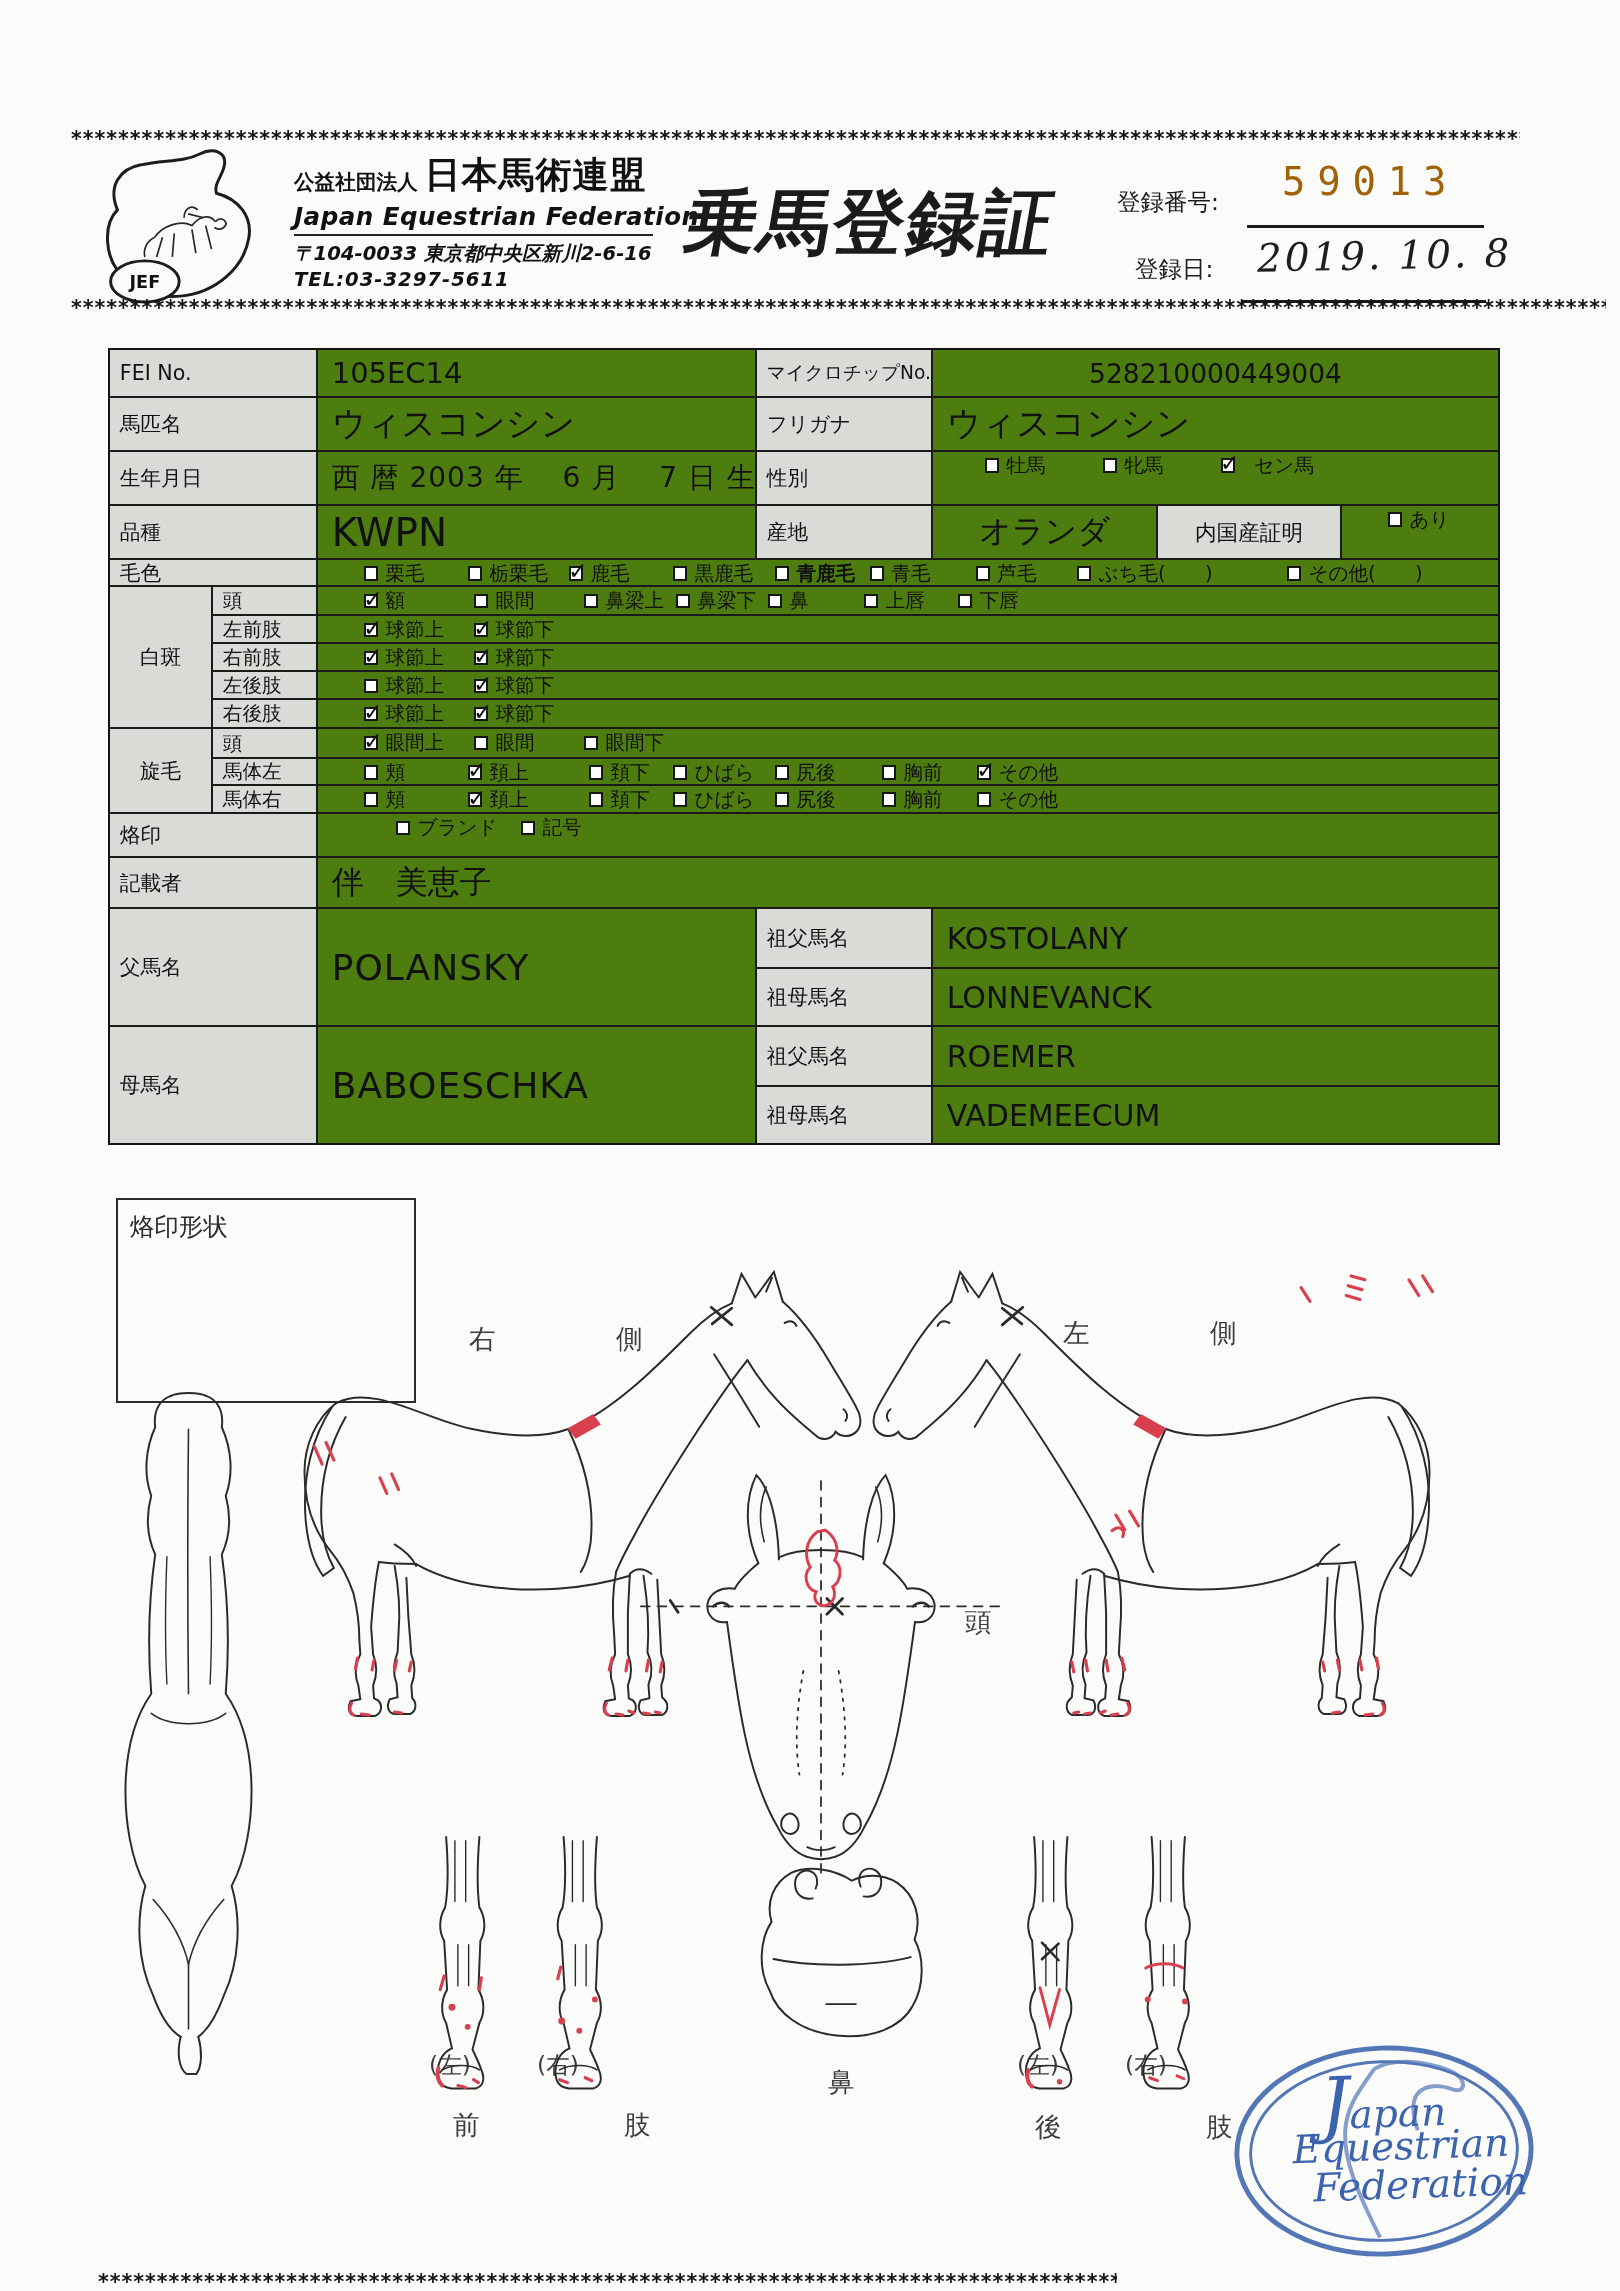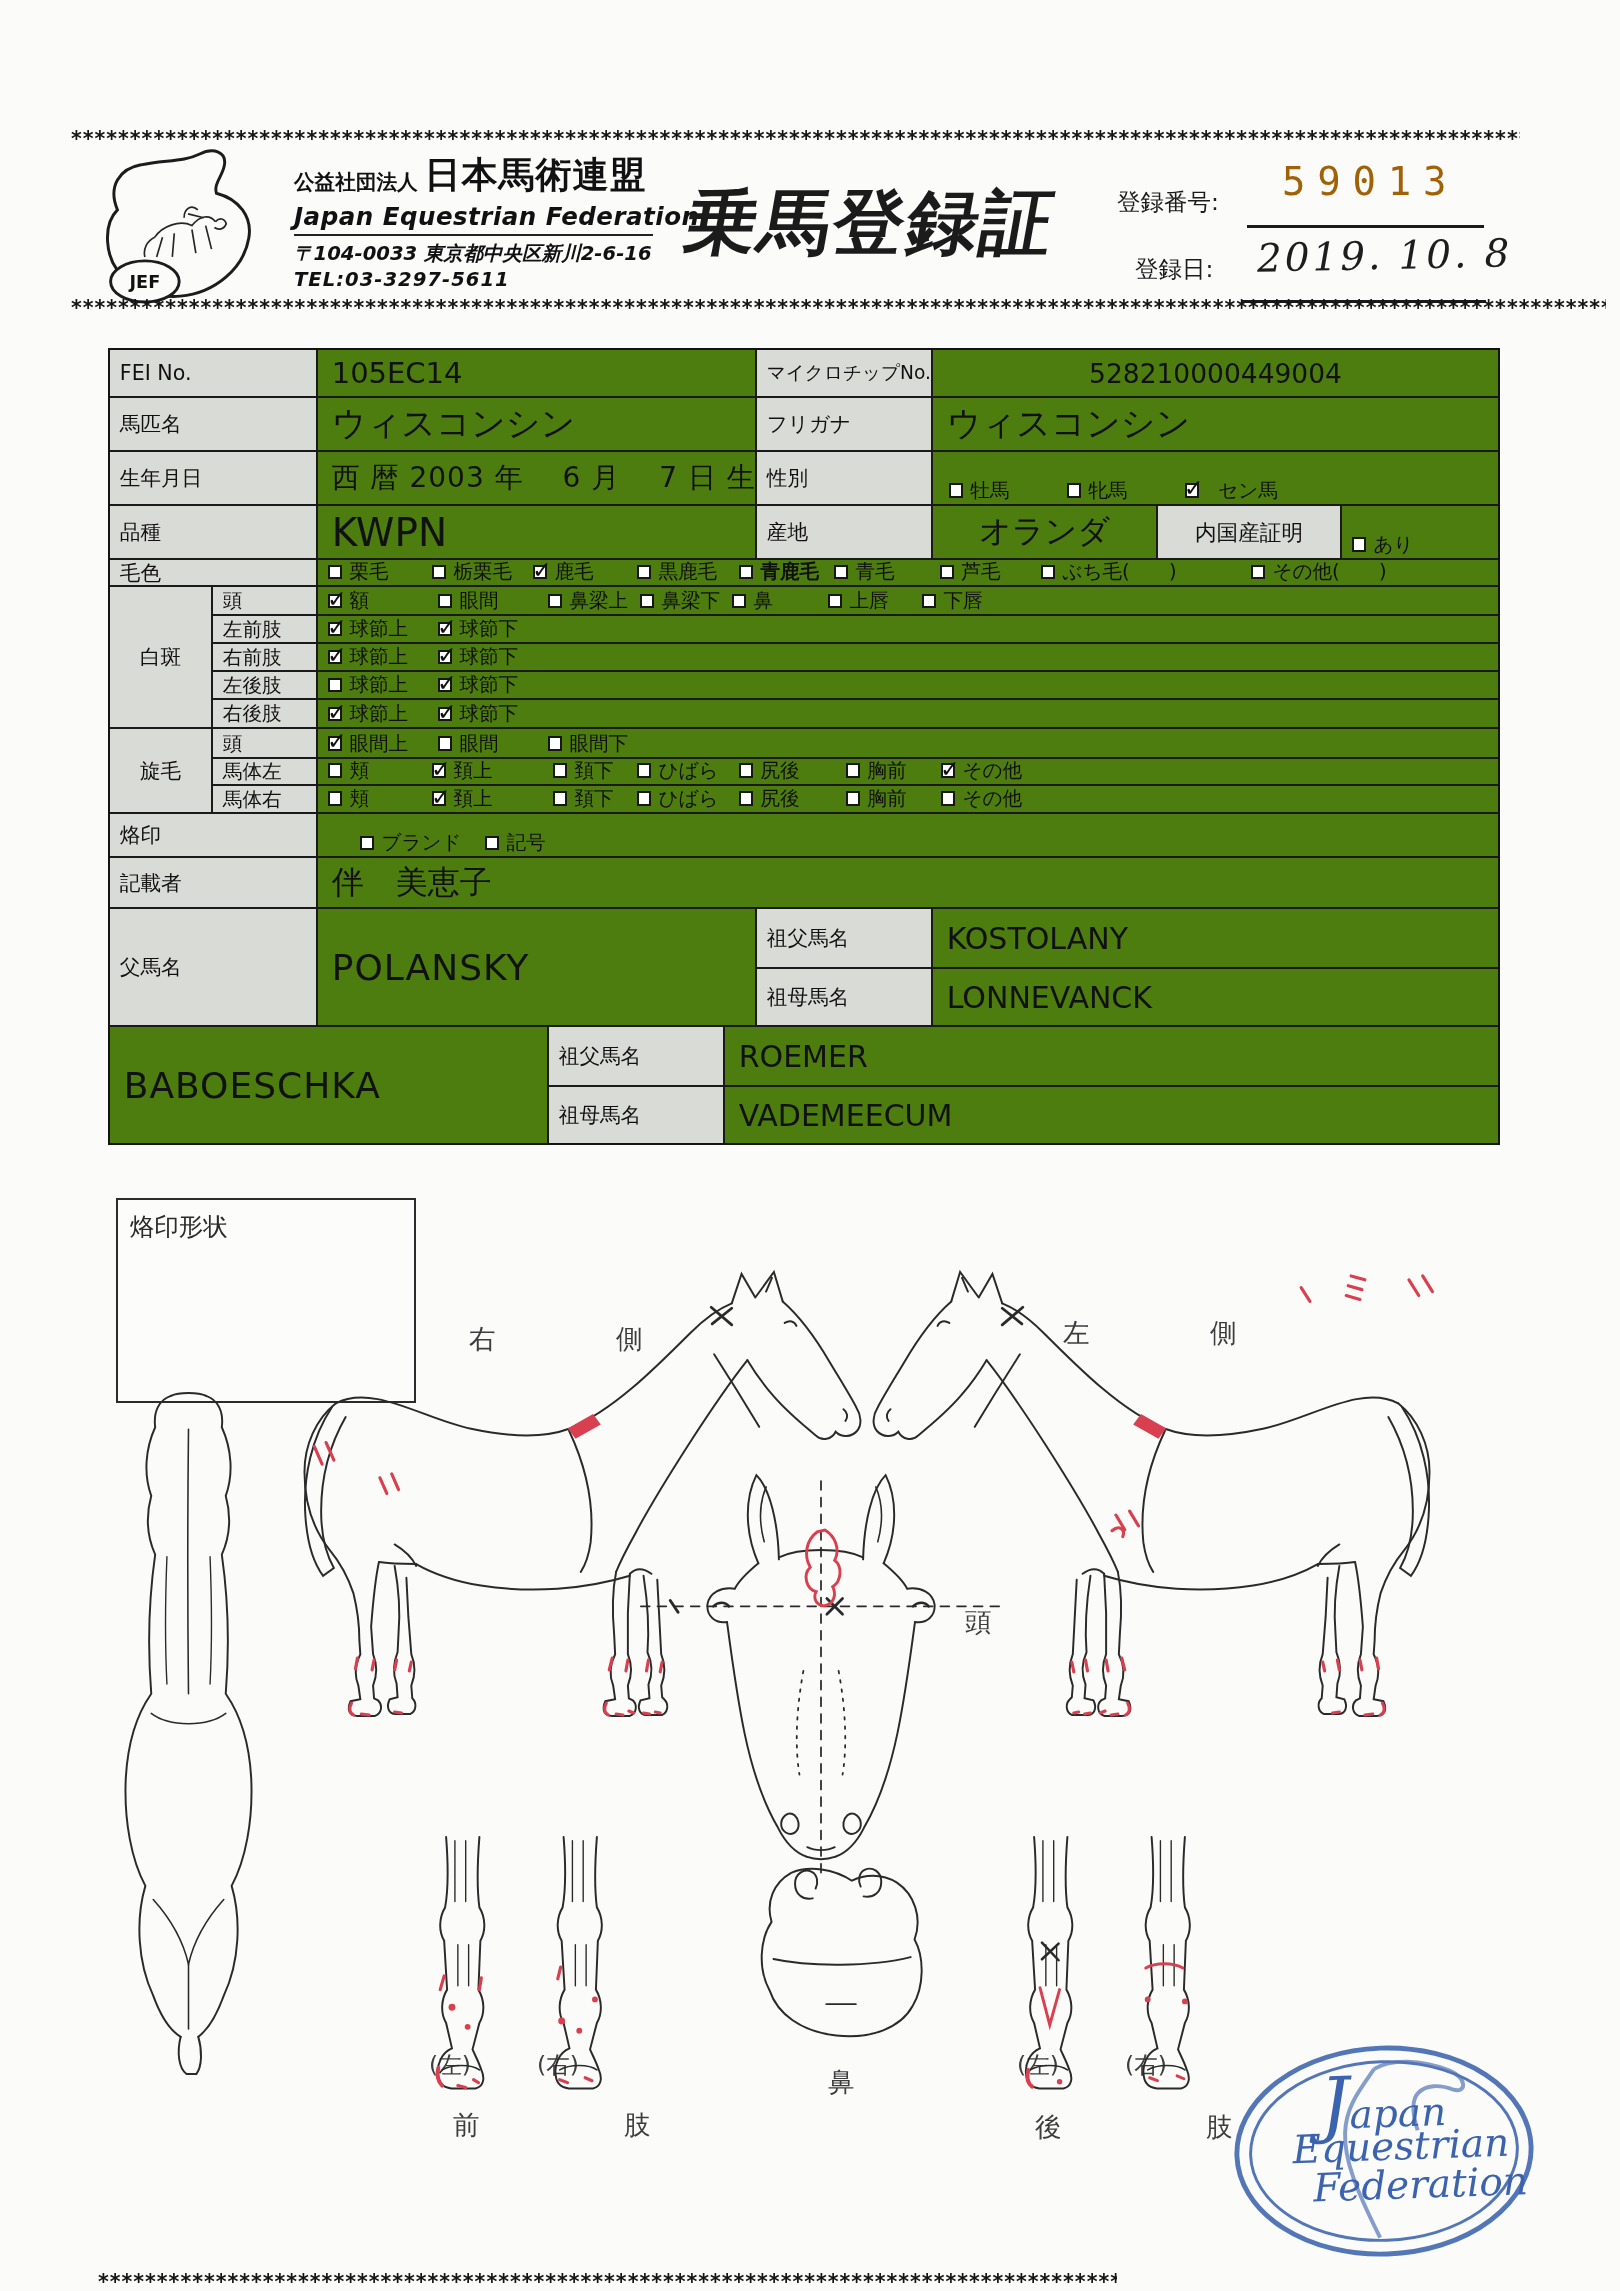--- a/index.html
+++ b/index.html
@@ -35,21 +35,21 @@
   .tr + .tr{border-top:2px solid #1a1a1a;}
   .td{box-sizing:border-box;border-right:2px solid #1a1a1a;display:flex;align-items:center;overflow:hidden;}
   .td.last{border-right:none;}
   .lbl{background:#d9dbd6;padding-left:9.8px;font-size:20.6px;font-weight:500;}
   .lbl.small{font-size:18.6px;}
   .val{padding-left:13.7px;font-size:29px;white-space:nowrap;}
   .center{justify-content:center;padding-left:0;}
   .col{display:flex;flex-direction:column;flex:1;}
   .subrow{display:flex;box-sizing:border-box;}
   .subrow + .subrow{border-top:2px solid #1a1a1a;}
-  .opts{display:flex;align-items:flex-end;padding-left:9.8px;flex:1;}
+  .opts{display:flex;align-items:flex-start;padding-left:9.8px;flex:1;margin-left:36px;}
   .opt{display:inline-flex;align-items:center;flex:0 0 auto;}
   .cb{width:14.7px;height:14.7px;border:2px solid #161616;margin-right:6.9px;position:relative;flex:0 0 auto;background:#fff;box-sizing:border-box;}
   .cb.on::after{content:"✓";position:absolute;left:-2.9px;top:-10.8px;font-size:23.5px;font-weight:700;color:#101010;}
   .ol{font-size:19.6px;color:#101010;white-space:nowrap;}
 
   
   .brandbox{position:absolute;left:116px;top:1198px;width:296px;height:201px;border:2.9px solid #2b2b2b;background:#fcfcfa;}
   .brandbox span{display:block;margin:9.8px 0 0 11.8px;font-size:24.5px;color:#2b2b2b;}
   .dlabel{position:absolute;font-size:26.5px;color:#3d3d3d;white-space:nowrap;}
   .fig{position:absolute;}
@@ -476,20 +476,23 @@
               <span>祖母馬名</span>
             </div>
           <div class="td last" style="flex:1">
               <span class="val" style="font-size:30px">LONNEVANCK</span>
             </div>
         </div>
       </div>
     </div>
 
     <div class="tr" style="height:118px">
+      <div class="td lbl" style="width:208px">
+          <span>母馬名</span>
+        </div>
       <div class="td" style="width:439px">
           <span class="val" style="font-size:36px;letter-spacing:1px">BABOESCHKA</span>
         </div>
       <div class="col">
         <div class="subrow" style="height:58px">
           <div class="td lbl" style="width:176px">
               <span>祖父馬名</span>
             </div>
           <div class="td last" style="flex:1">
               <span class="val" style="font-size:30px">ROEMER</span>

